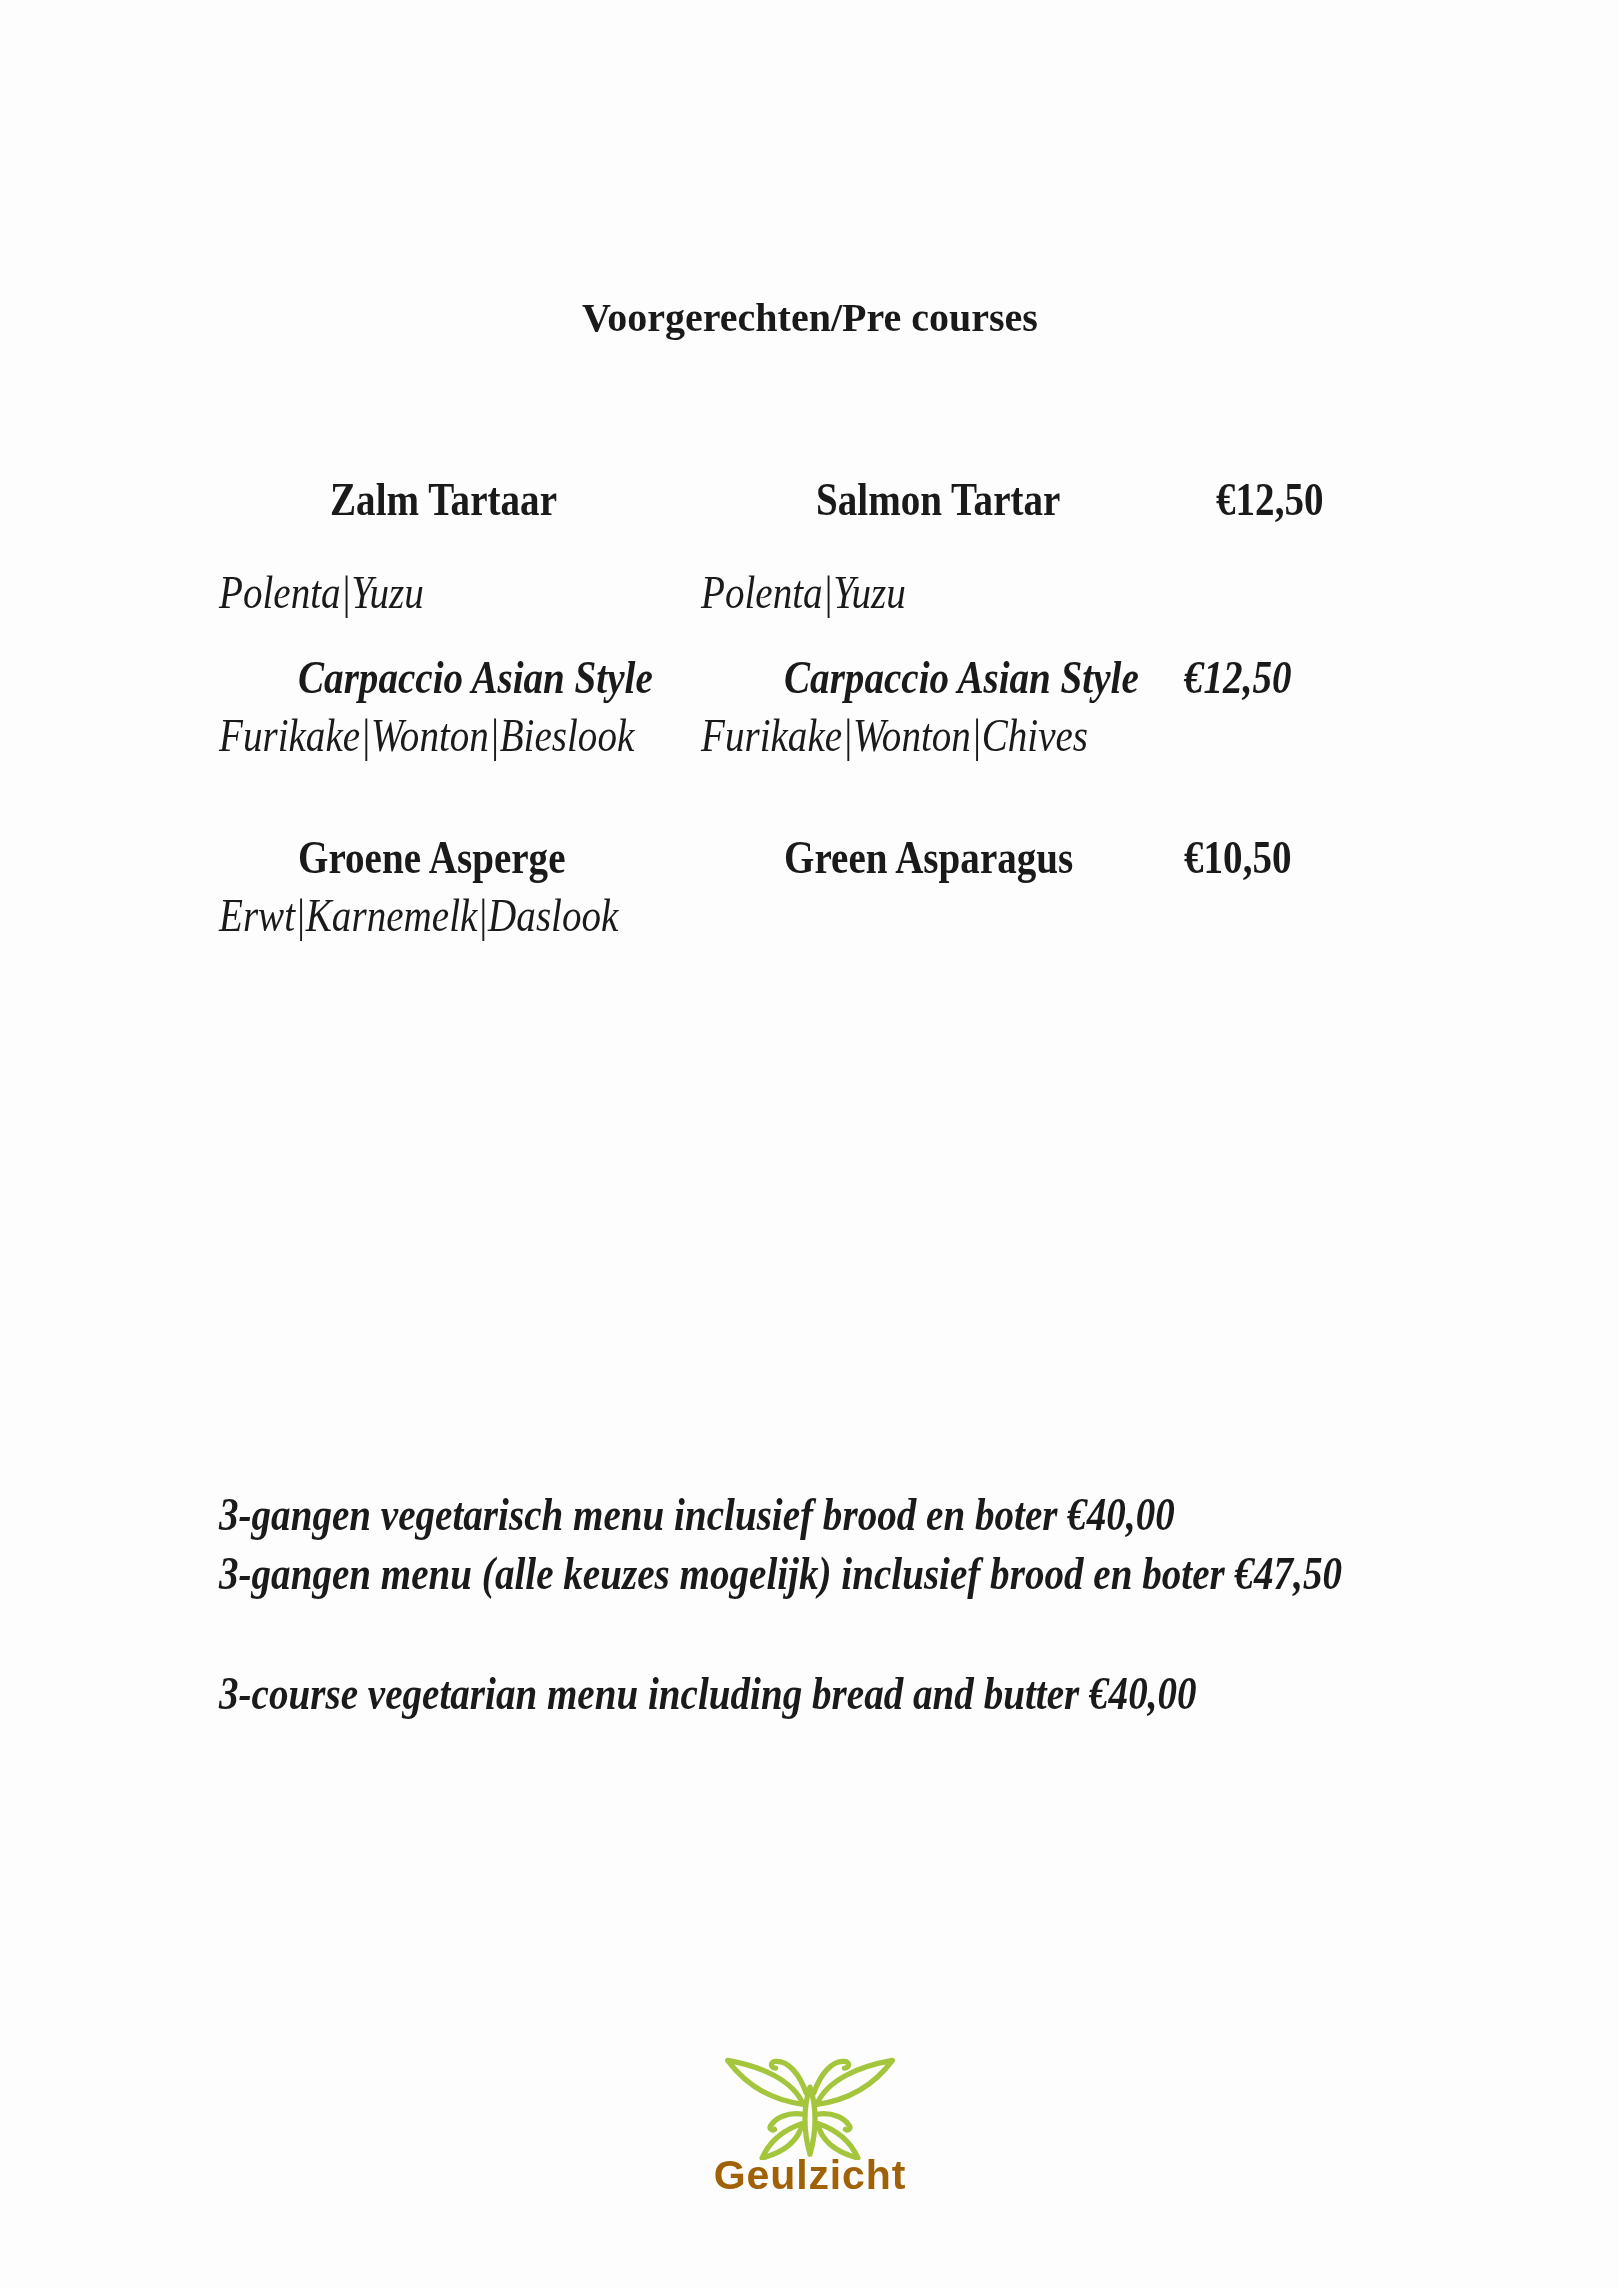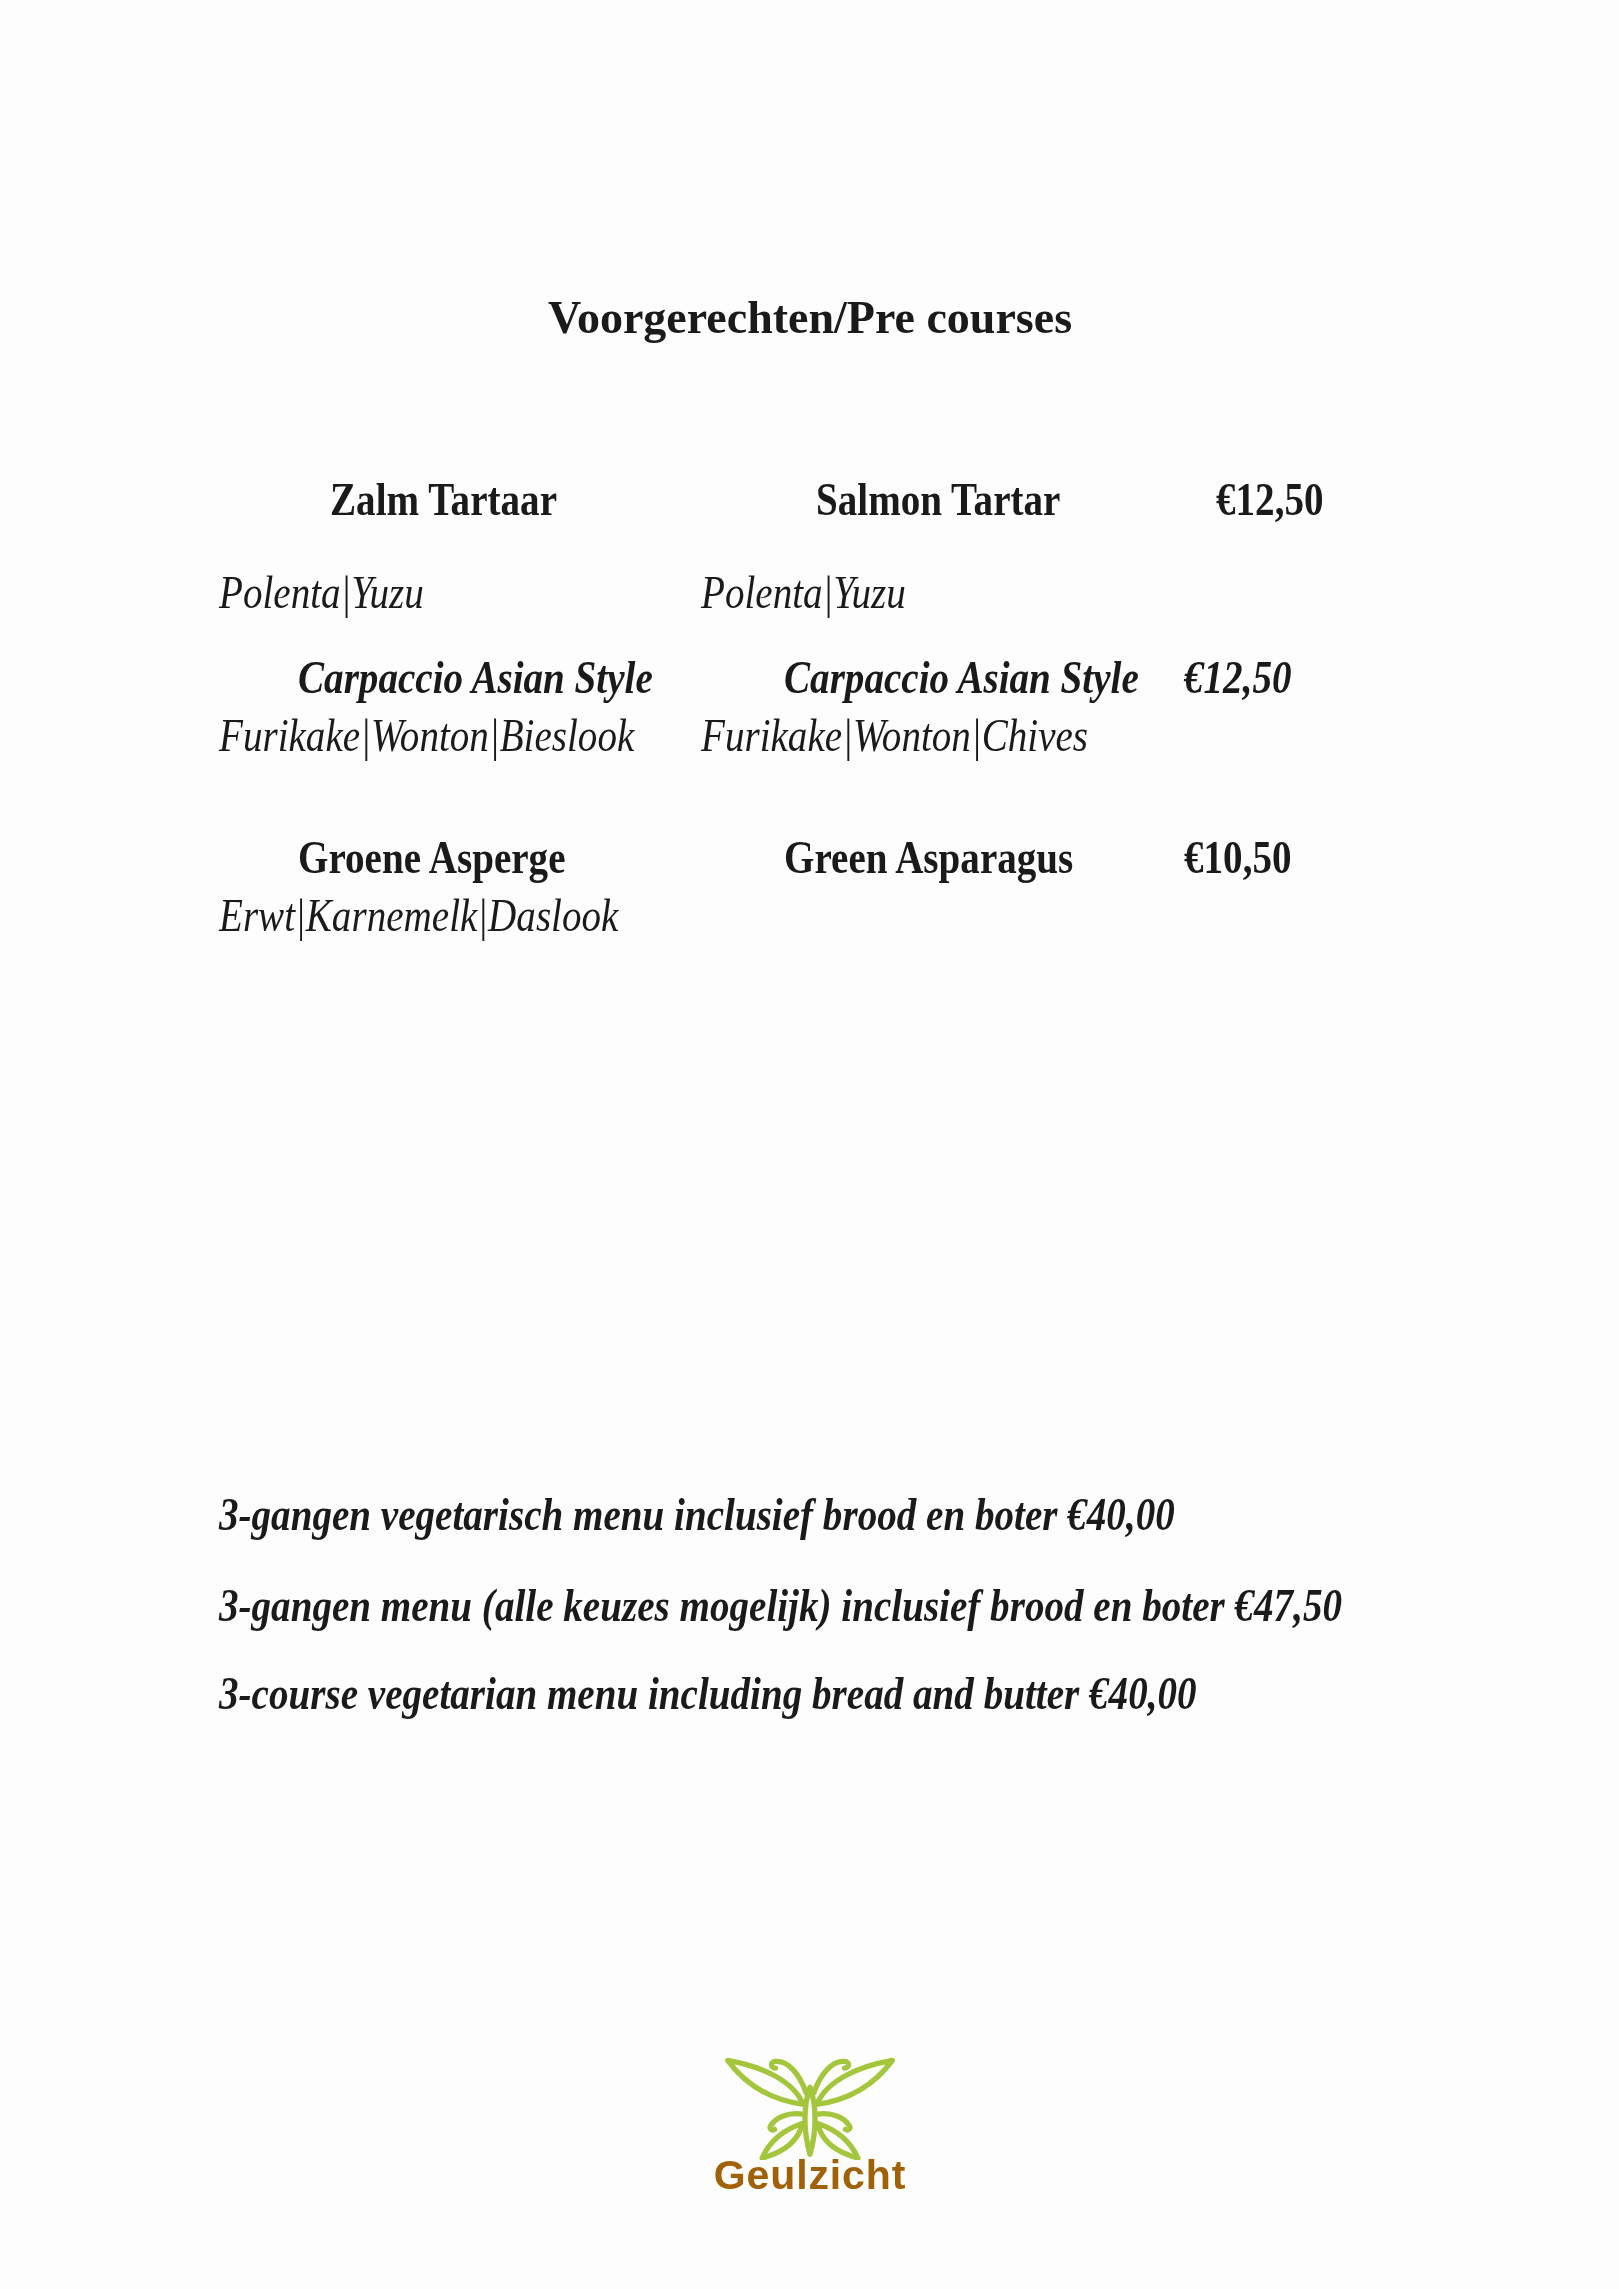--- a/index.html
+++ b/index.html
@@ -14,21 +14,21 @@
     background: #fdfdfd;
     font-family: "Liberation Serif", serif;
     color: #1a1a1a;
     overflow: hidden;
   }
   .abs { position: absolute; white-space: nowrap; }
   .title {
     left: 0; right: 0;
     top: 295px;
     text-align: center;
-    font-size: 46px;
+    font-size: 40px;
     font-weight: bold;
     line-height: 46px;
   }
   .menu-text {
     font-size: 46px;
     line-height: 46px;
   }
   
   .cond {
     display: inline-block;
@@ -50,21 +50,21 @@
   
   .r1-name { top: 477px; margin-left: 32px; }
   .r1-desc { top: 535px; margin-top: 35px; }
   .r2-name { top: 655px; }
   .r2-desc { top: 713px; }
   .r3-name { top: 835px; }
   .r3-desc { top: 893px; }
 
   .note { left: 219px; font-size: 46px; line-height: 46px; font-family: Liberation Serif, serif; }
   .nl-1 { top: 1492px; }
-  .nl-2 { top: 1551px; margin-top: 32px; }
+  .nl-2 { top: 1551px; }
   .en-1 { top: 1671px; }
   .en-2 { top: 1730px; }
 
   .logo-butterfly {
     left: 713px;
     top: 2047px;
     width: 194px;
     height: 113px;
   }
   .logo-text {

